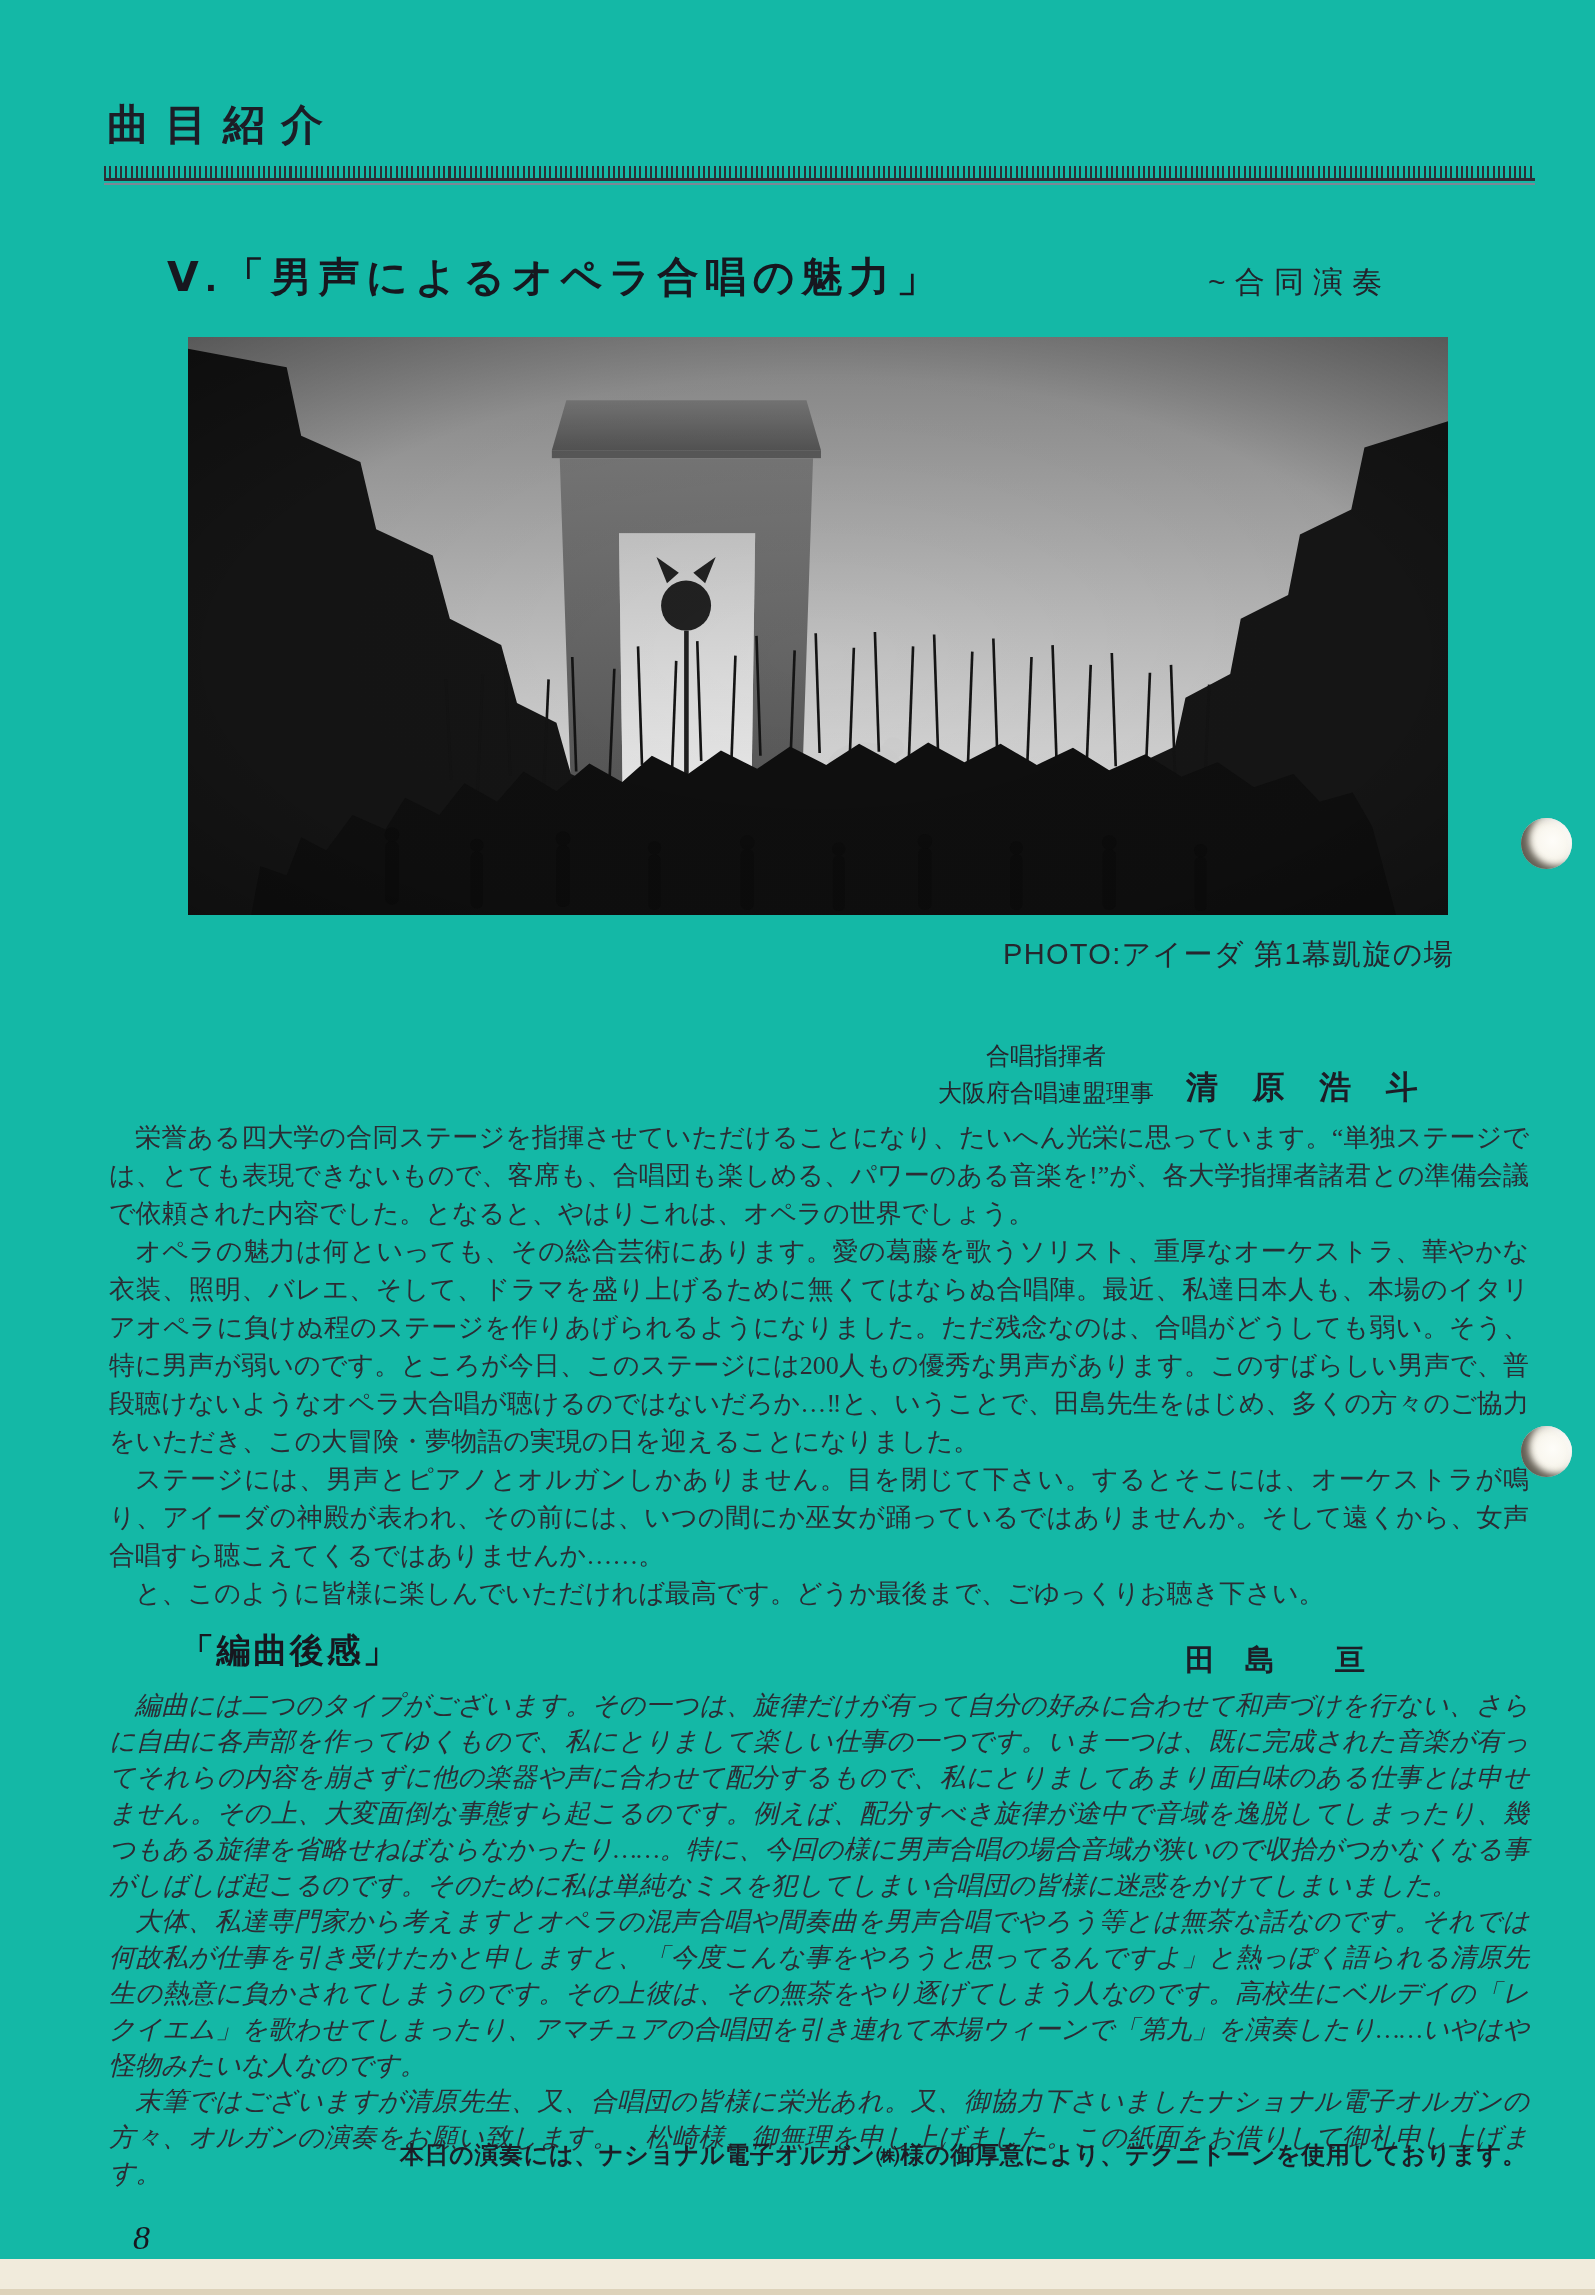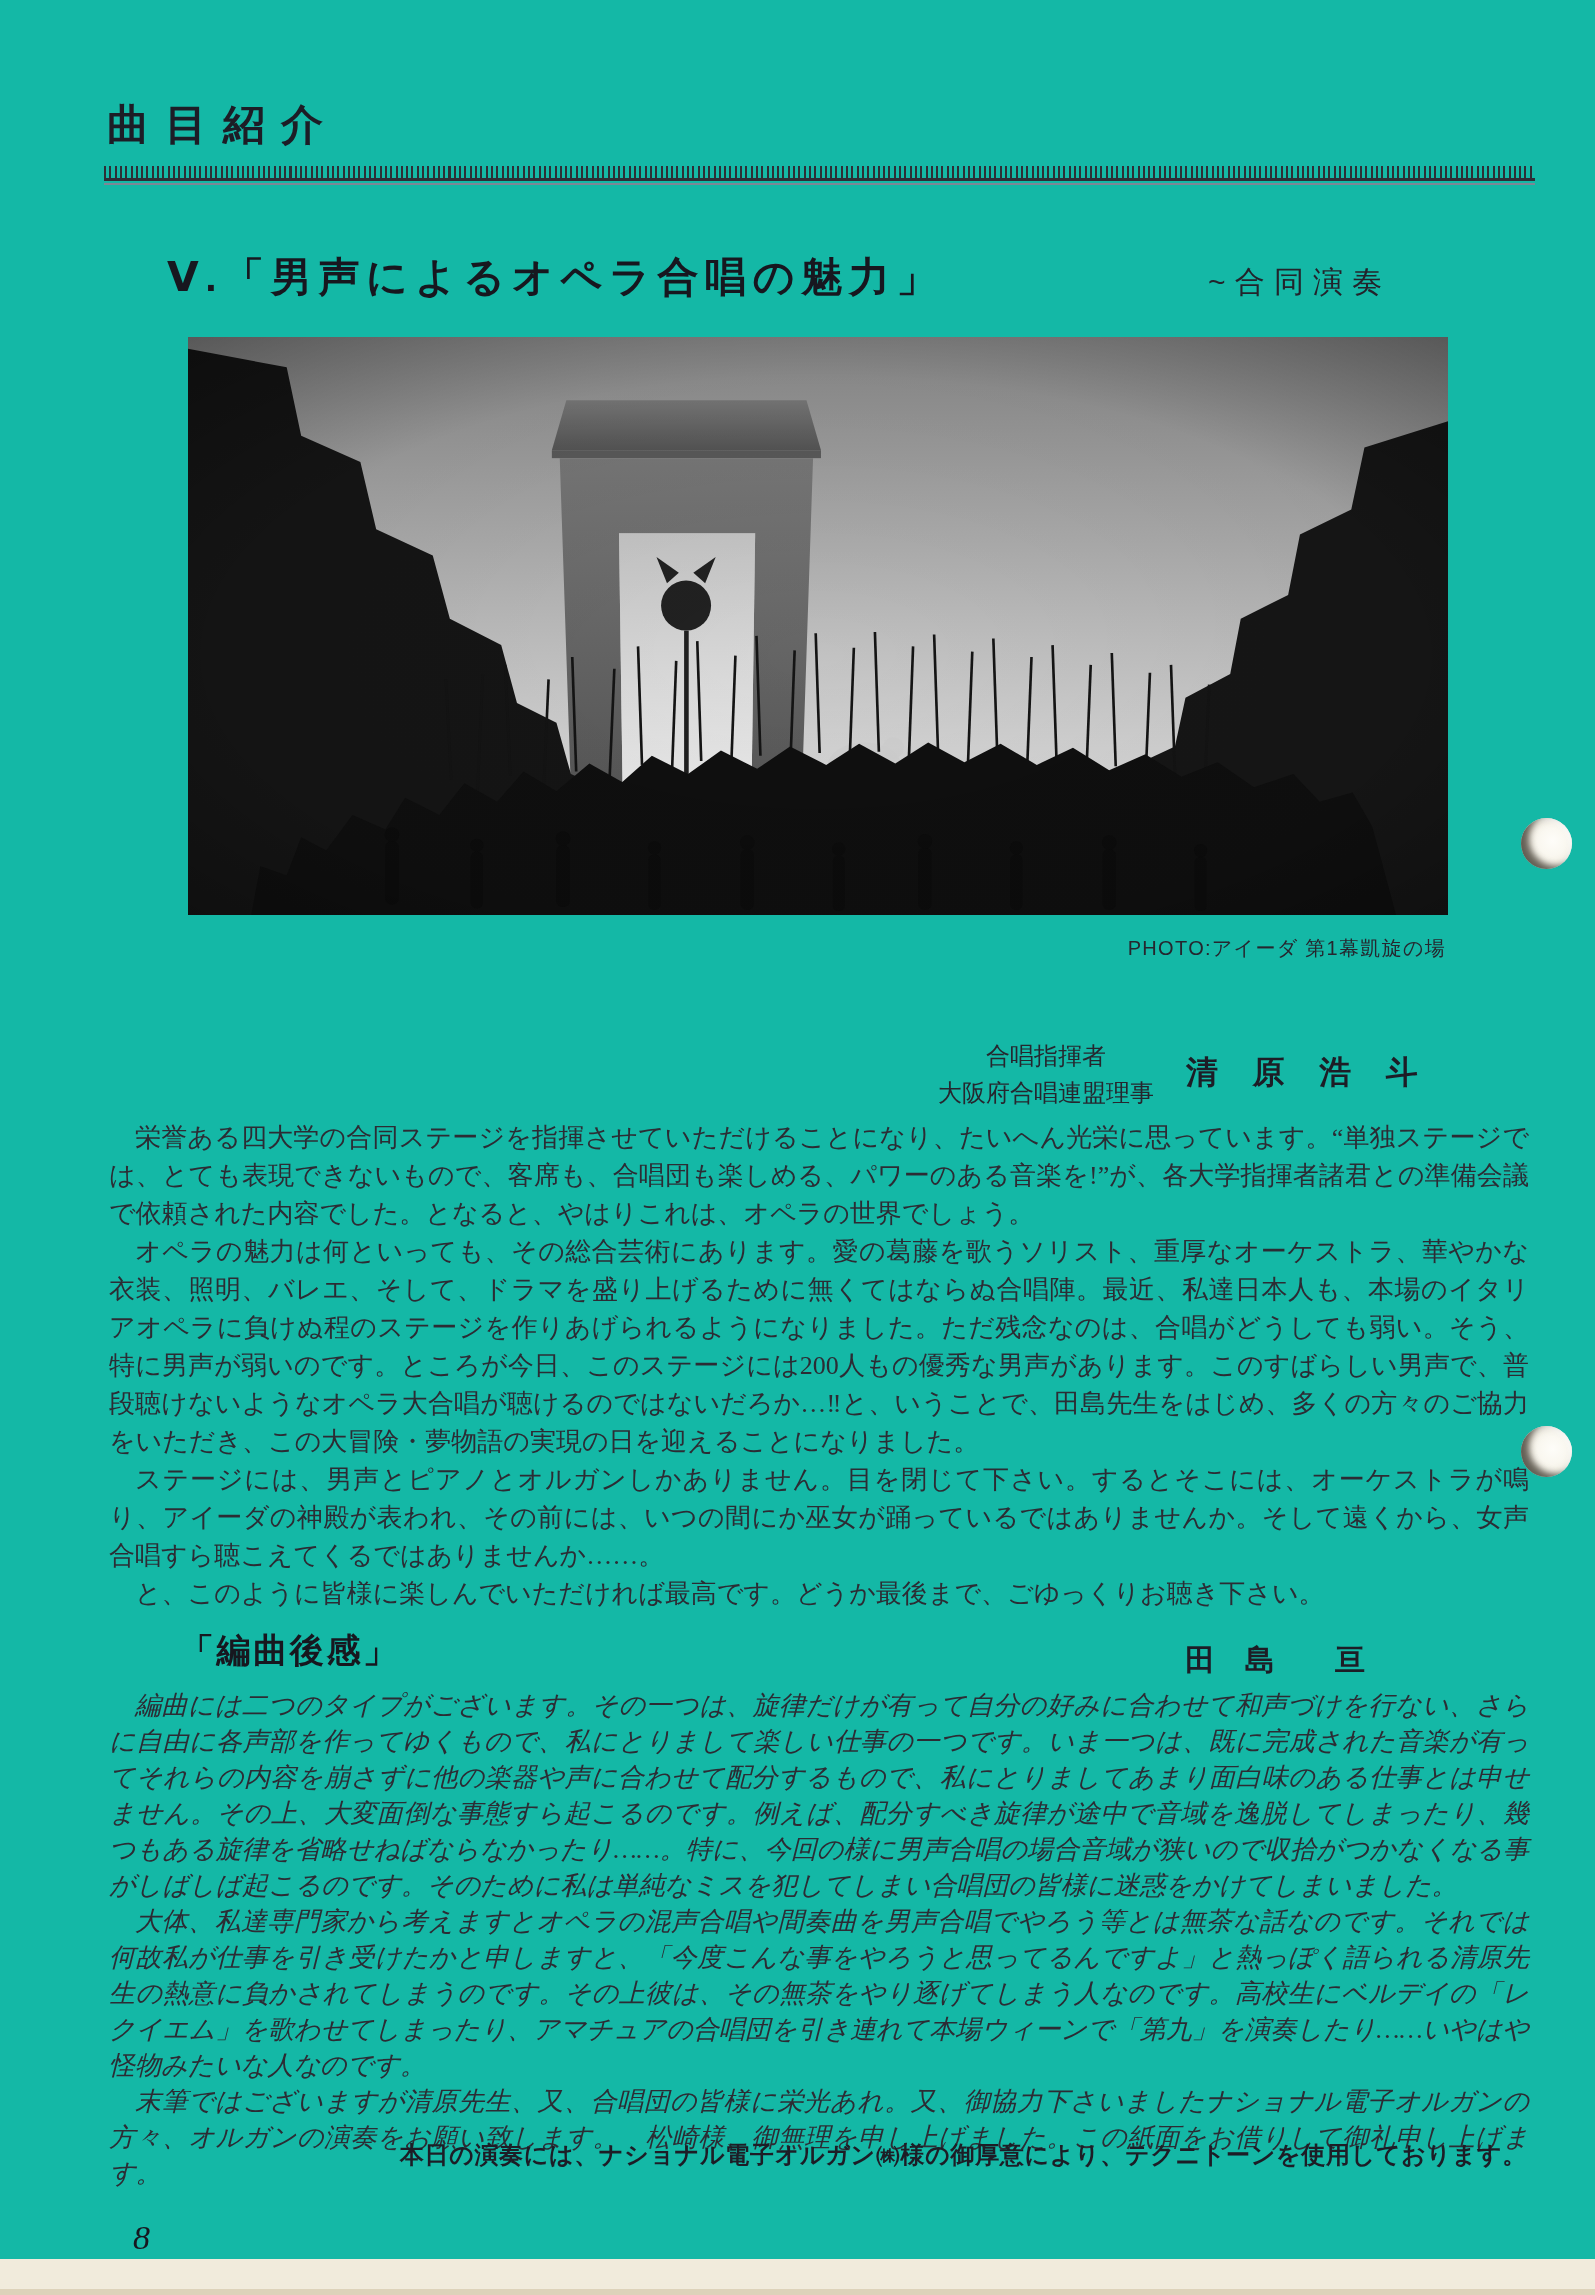--- a/index.html
+++ b/index.html
@@ -35,28 +35,28 @@
     font-family:"Liberation Sans","DejaVu Sans",sans-serif;
     font-size:30px;letter-spacing:9.2px;color:#23232b;
   }
   
   .photo{
     position:absolute;left:188px;top:337px;width:1260px;height:578px;
     background:#888;
   }
   .photo svg{display:block;width:100%;height:100%;}
   .photo-caption{
-    position:absolute;right:149px;top:935px;
-    font-family:"Liberation Sans","DejaVu Sans",sans-serif;
-    font-size:20px;letter-spacing:1.3px;color:#26262e;
+    position:absolute;right:141px;top:935px;
+    font-family:"Liberation Sans","DejaVu Sans",sans-serif;
+    font-size:29px;letter-spacing:1.3px;color:#26262e;
   }
   
   .author-block{
     position:absolute;left:938px;top:1037px;
-    display:flex;align-items:center;gap:32px;
+    display:flex;align-items:flex-end;gap:32px;
   }
   .author-roles{
     font-family:"Liberation Sans","DejaVu Sans",sans-serif;
     font-size:24px;line-height:37px;text-align:center;color:#26262e;
   }
   .author-name{
     font-size:32px;font-weight:700;color:#1d1d26;
     padding-bottom:1.3px;letter-spacing:1.3px;
   }
   

